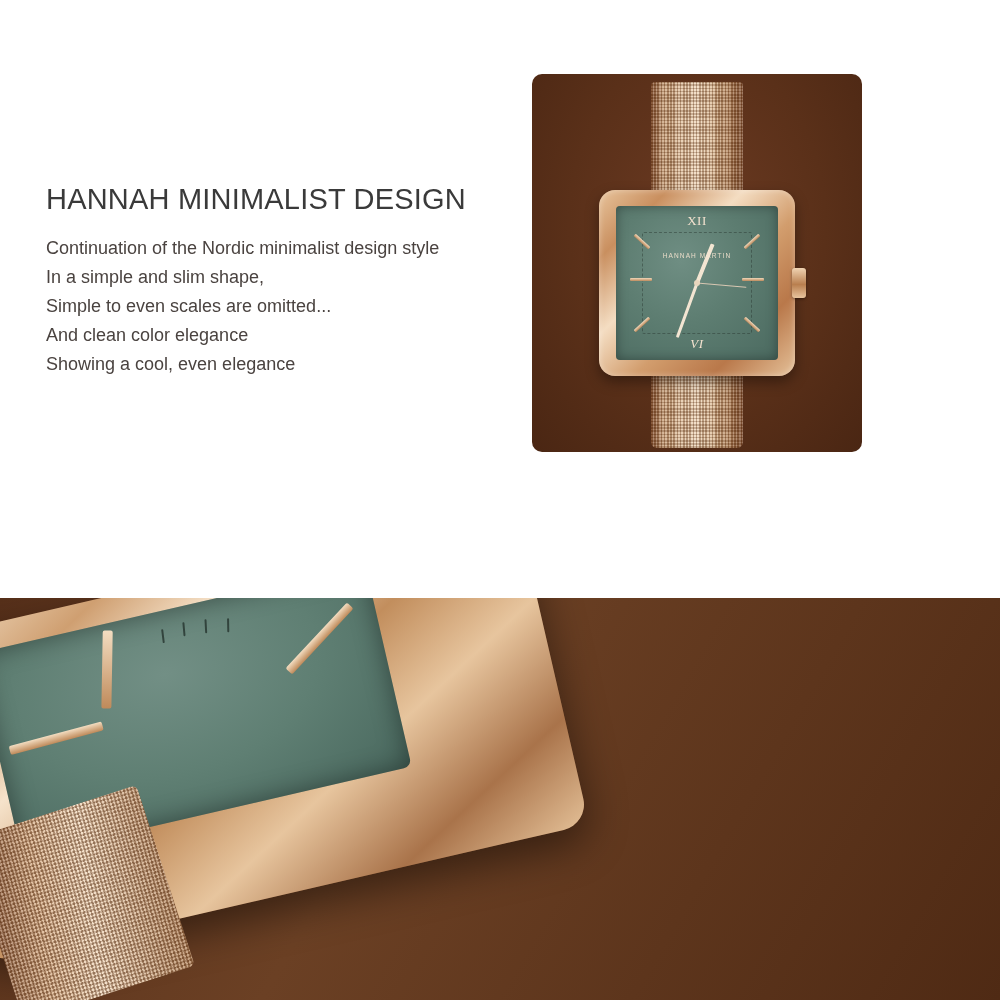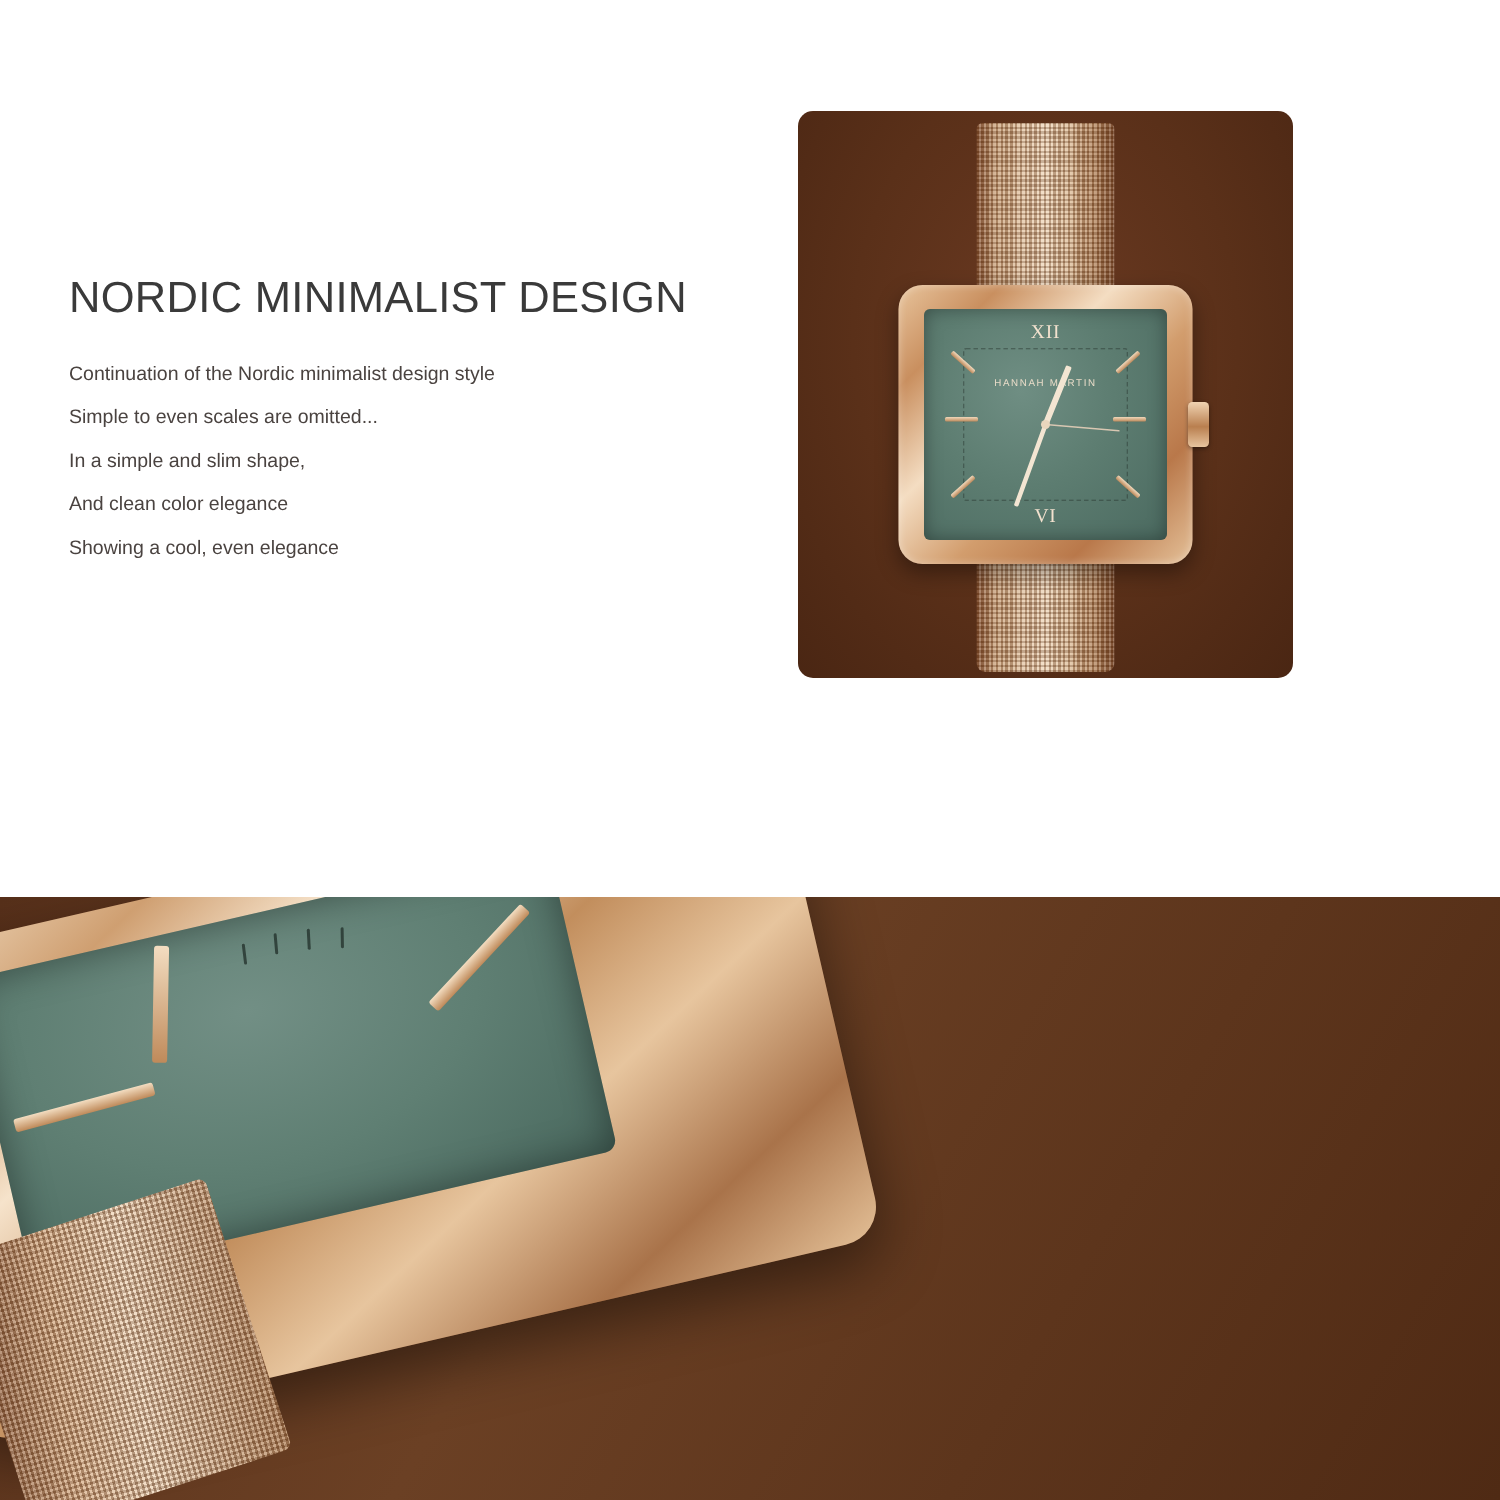--- a/index.html
+++ b/index.html
@@ -33,21 +33,21 @@
   }
   .headline {
     font-size: 29px;
     font-weight: 400;
     letter-spacing: 0.2px;
     color: #3a3a3a;
     margin: 0 0 18px 0;
     white-space: nowrap;
   }
   .body-line {
-    font-size: 13px;
+    font-size: 18px;
     line-height: 29px;
     color: #4a4340;
     white-space: nowrap;
   }
 
   
   .photo-card-top {
     position: absolute;
     left: 532px;
     top: 74px;
@@ -117,21 +117,21 @@
     overflow: hidden;
   }
   .roman {
     position: absolute;
     color: #f3e2cf;
     font-family: "Liberation Serif", serif;
     font-size: 13px;
     letter-spacing: 0.5px;
   }
   .roman.xii { left: 50%; top: 7px; transform: translateX(-50%); }
-  .roman.vi  { left: 50%; bottom: 8px; transform: translateX(-50%); }
+  .roman.vi  { left: 50%; bottom: 8px; transform: translateX(-50%); font-style: italic; }
   .brand {
     position: absolute;
     left: 50%;
     top: 46px;
     transform: translateX(-50%);
     font-size: 6.5px;
     letter-spacing: 1.1px;
     color: #e9dcc8;
     white-space: nowrap;
   }
@@ -223,24 +223,24 @@
       linear-gradient(100deg, #7e4a2a 0%, #d6ab82 30%, #f0d6b8 55%, #b07f54 100%);
     border-radius: 6px;
   }
 </style>
 </head>
 <body>
 
 <div class="section-top">
 
   <div class="top-text">
-    <h1 class="headline">NORDIC MINIMALIST DESIGN</h1>
+    <h1 class="headline">HANNAH MINIMALIST DESIGN</h1>
     <div class="body-line">Continuation of the Nordic minimalist design style</div>
+    <div class="body-line">In a simple and slim shape,</div>
     <div class="body-line">Simple to even scales are omitted...</div>
-    <div class="body-line">In a simple and slim shape,</div>
     <div class="body-line">And clean color elegance</div>
     <div class="body-line">Showing a cool, even elegance</div>
   </div>
 
   <div class="photo-card-top">
     <div class="strap strap-top"></div>
     <div class="strap strap-bottom"></div>
     <div class="clasp"></div>
 
     <div class="case-top">

